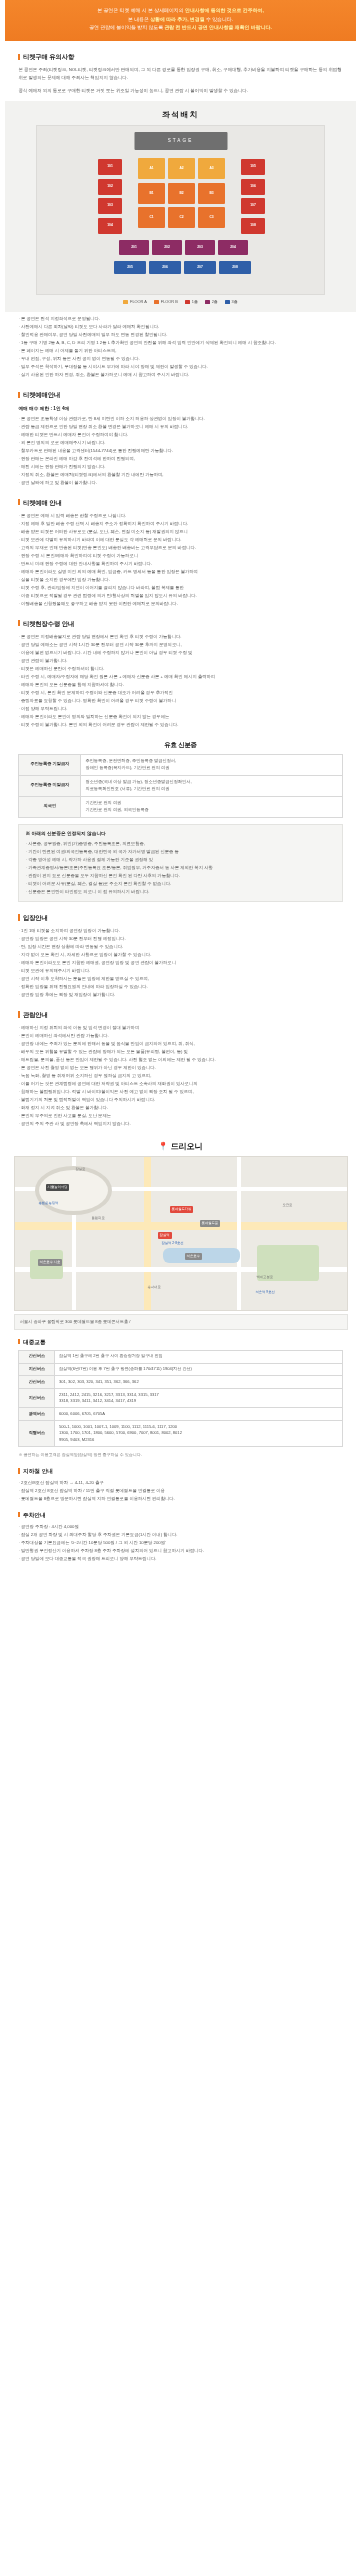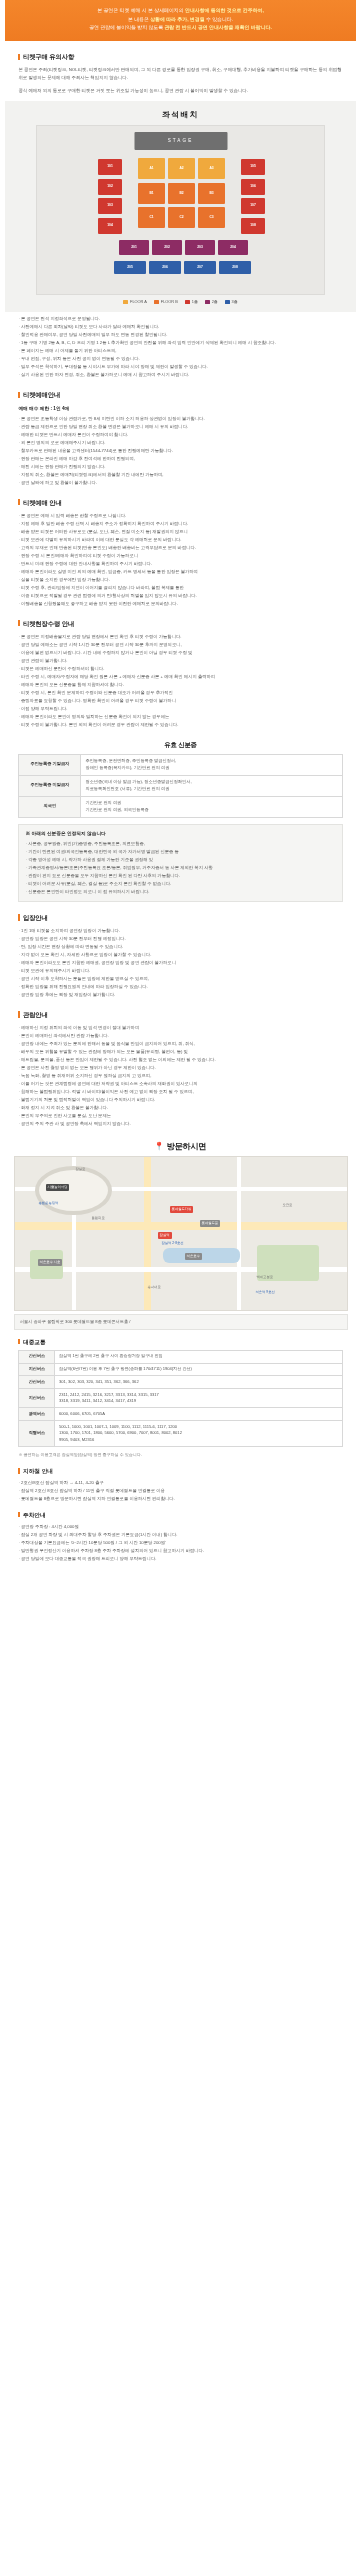--- a/index.html
+++ b/index.html
@@ -411,21 +411,21 @@
       <li>이를 어기는 것은 관계법령에 공연에 대한 저작권 및 아티스트 소속사의 재화권이 있사오니의</li>
       <li>침해하는 불법행위입니다. 적발 시 바이며/불이익은 사전 예고 없이 퇴장 조치 될 수 있으며,</li>
       <li>불법기기의 처분 및 법적처벌이 책임이 있습니다 주의하시기 바랍니다.</li>
       <li>화재 정지 시 지켜 취소 및 환불은 불가합니다.</li>
       <li>본인의 부주의로 인한 사고를 분실, 도난 문제는</li>
       <li>공연의 주의 주관 사 및 공연장 측에서 책임지지 않습니다.</li>
     </ul>
   </div>
 
   <div class="big-head">
-    <span class="ico">📍</span><span>방문하시면</span>
+    <span class="ico">📍</span><span>드리오니</span>
   </div>
 
   <div class="map">
 
     <div class="road y" style="left:0;top:65px;width:334px;height:8.2px;"></div>
     <div class="road y" style="left:129px;top:0;width:7.7px;height:155px;"></div>
     <div class="road" style="left:0;top:110px;width:334px;height:4.6px;"></div>
     <div class="road" style="left:0;top:30px;width:334px;height:4.1px;"></div>
     <div class="road" style="left:222px;top:0;width:4.6px;height:155px;"></div>
     <div class="road" style="left:57px;top:0;width:4.1px;height:155px;"></div>

